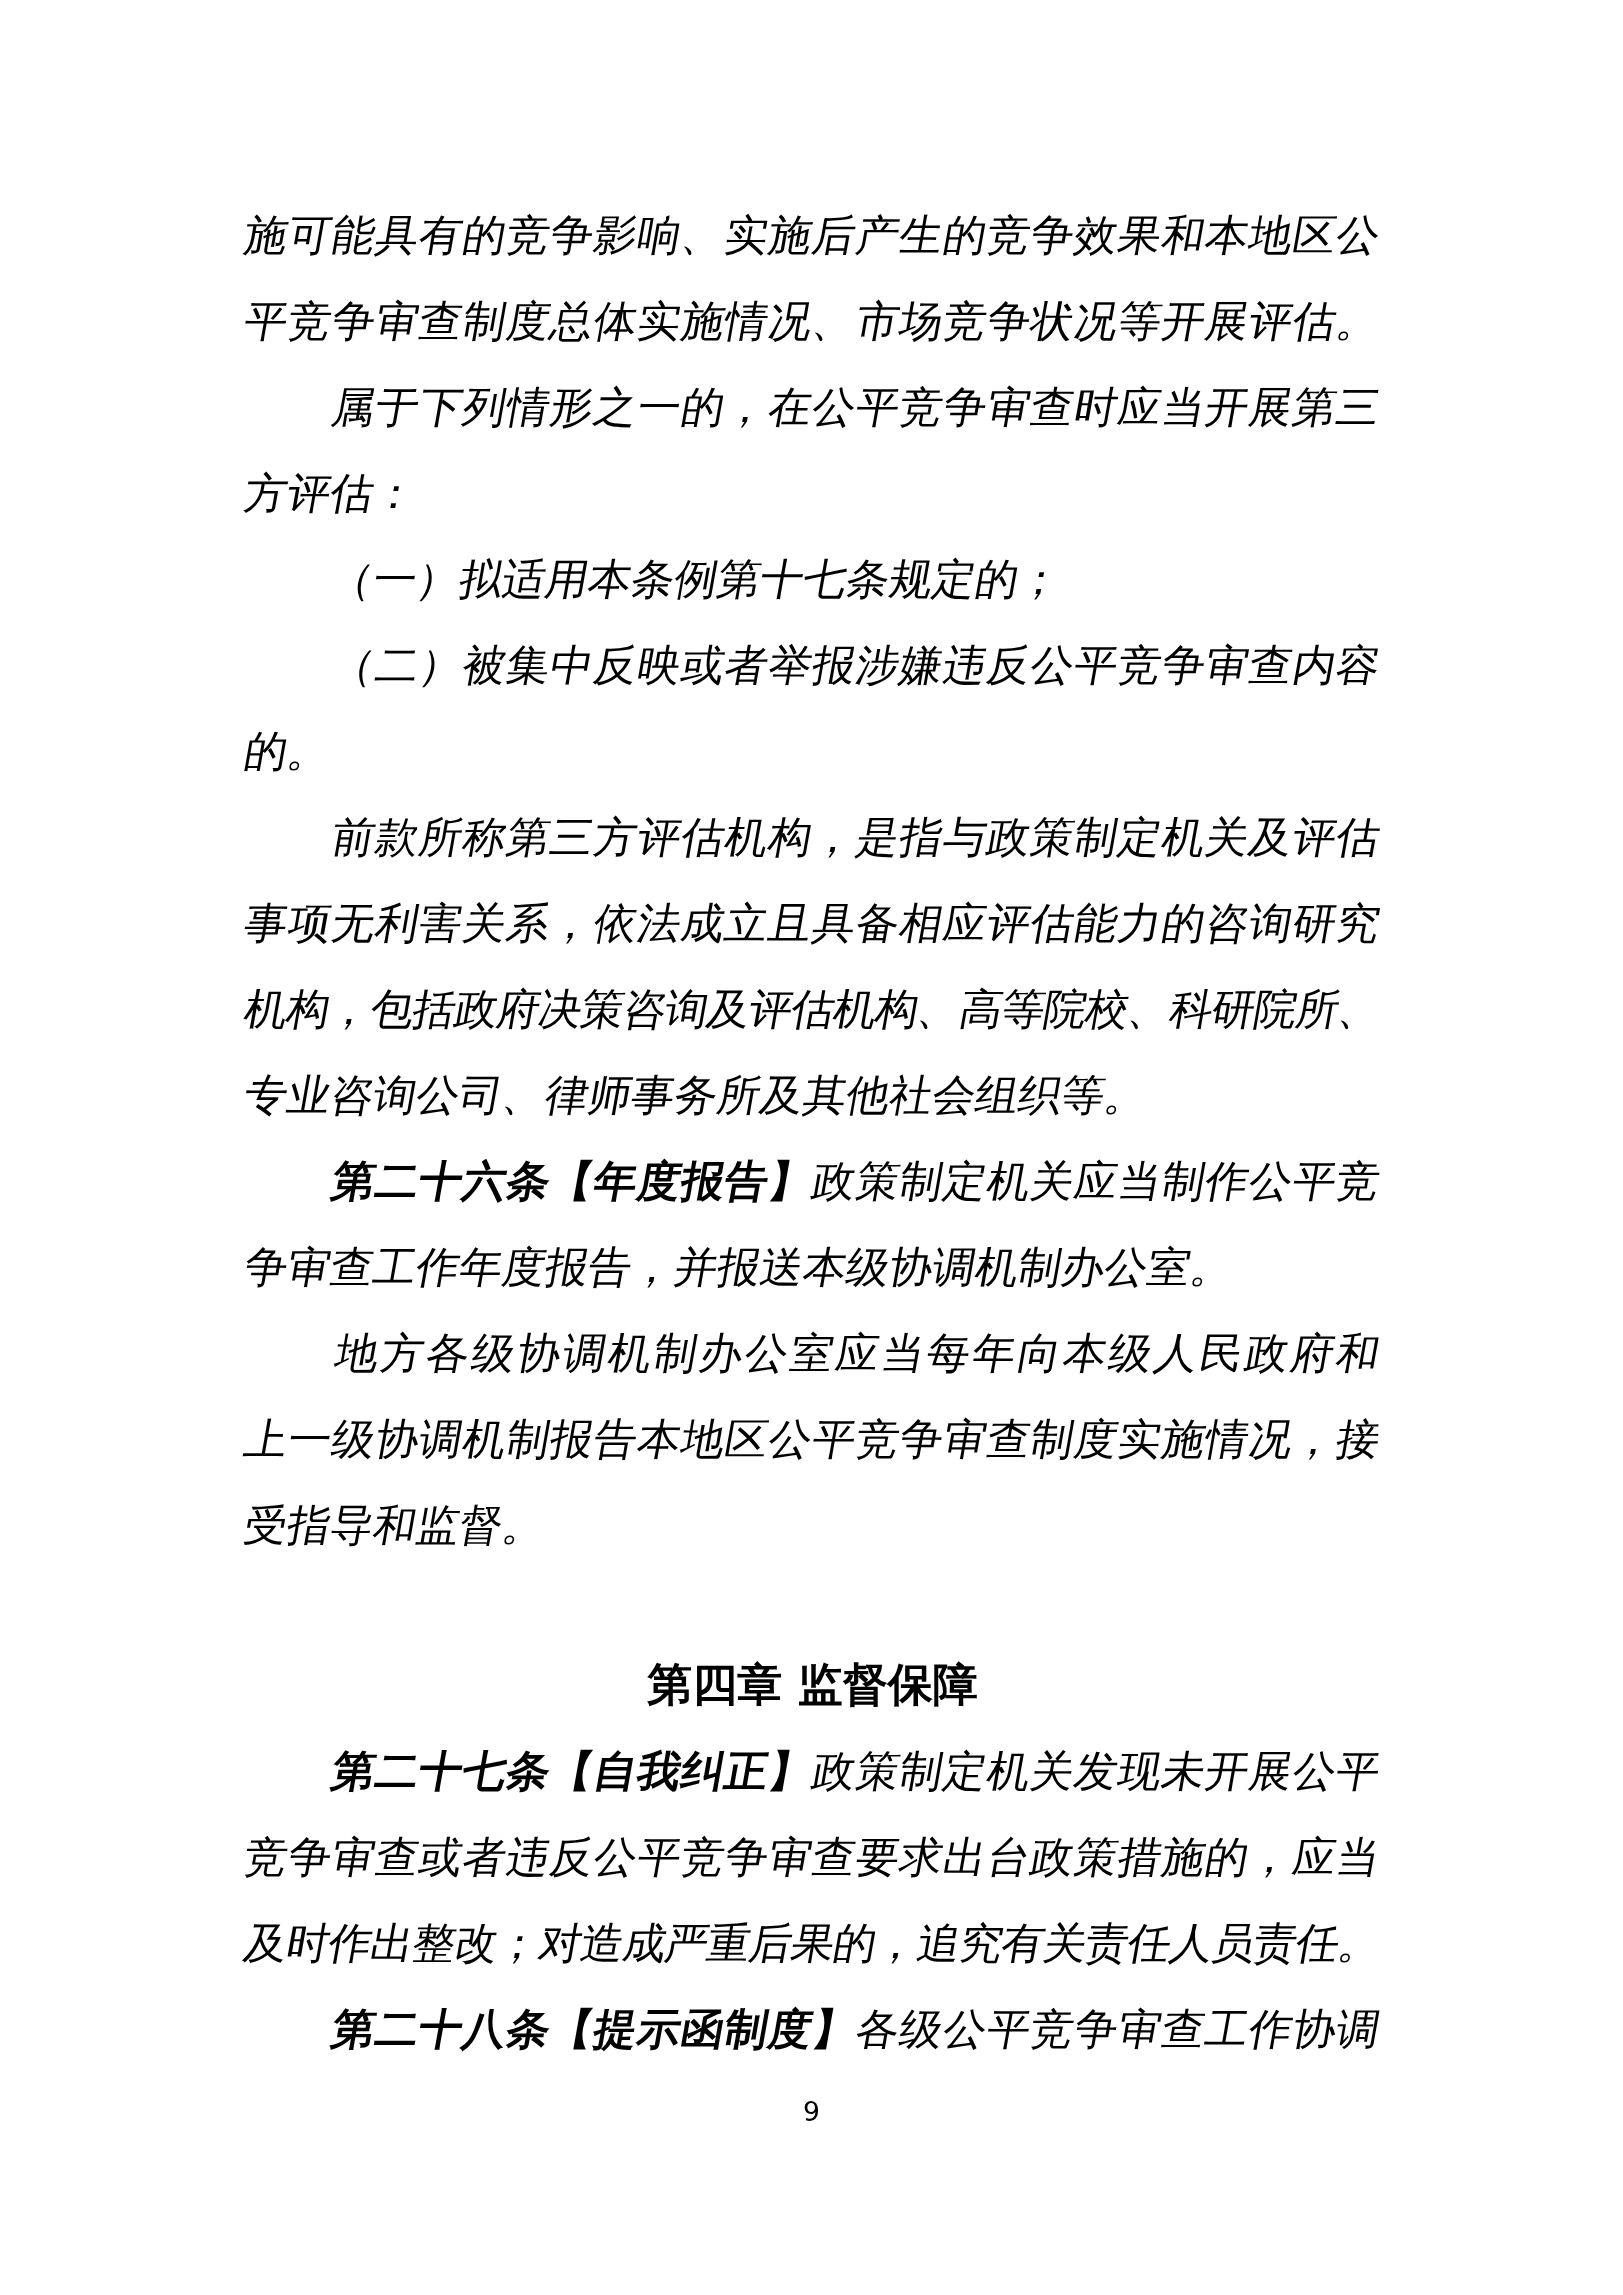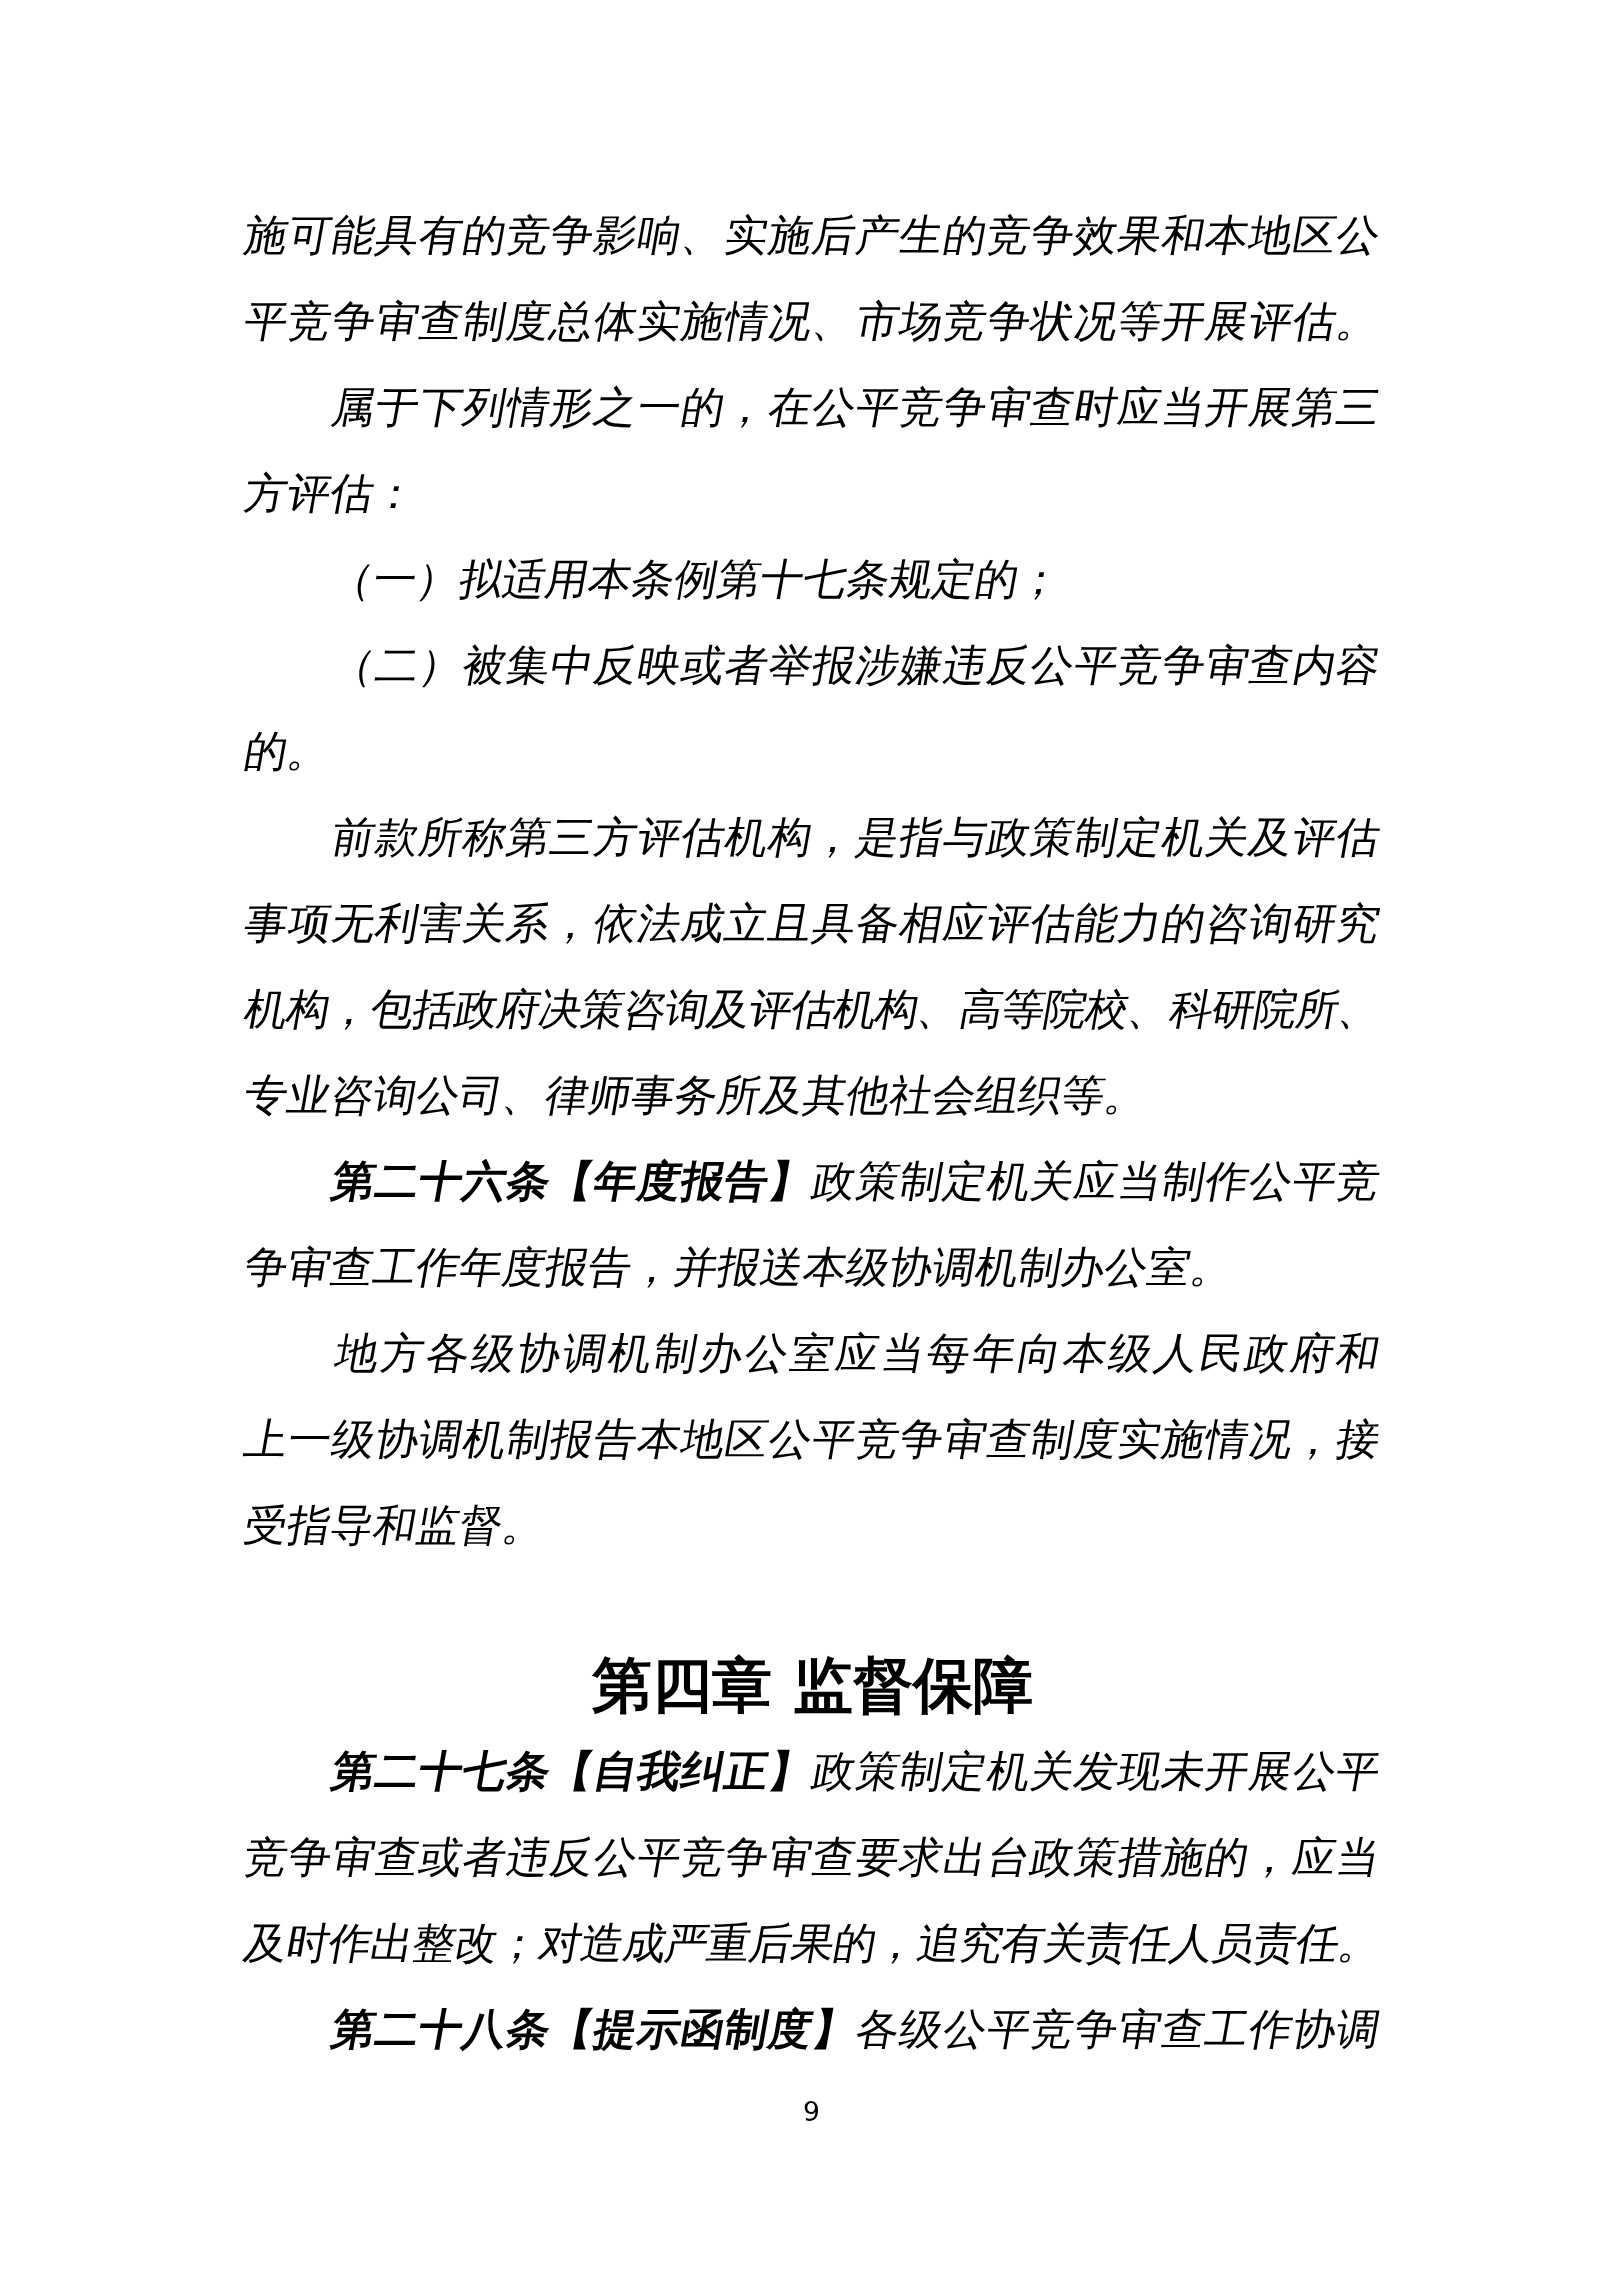--- a/index.html
+++ b/index.html
@@ -38,21 +38,21 @@
   .line.tight {
     letter-spacing: -1.6px;             
   }
   .line .b {
     font-weight: bold;
   }
   .line.chapter {
     transform: none;
     font-family: "DejaVu Sans", sans-serif;
     font-weight: bold;
-    font-size: 60px;
+    font-size: 45px;
     text-align: center;
     text-align-last: center;
     margin-top: 74px;
     letter-spacing: 0;
   }
   .page-number {
     position: absolute;
     left: 0;
     right: 0;
     top: 2096px;

